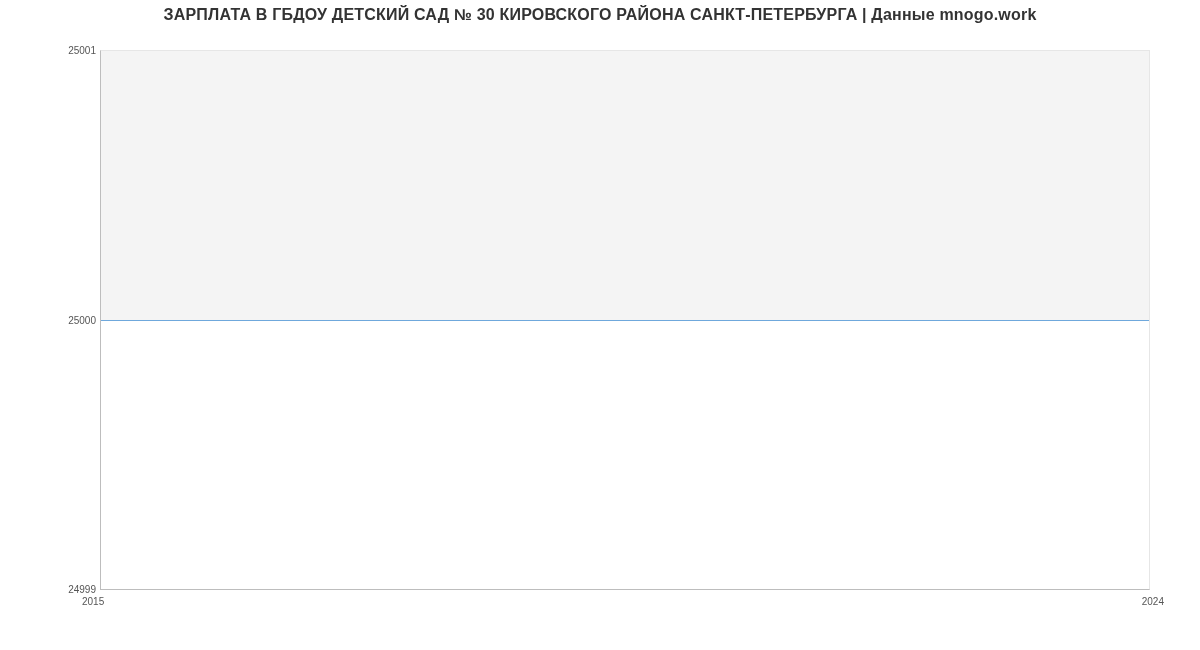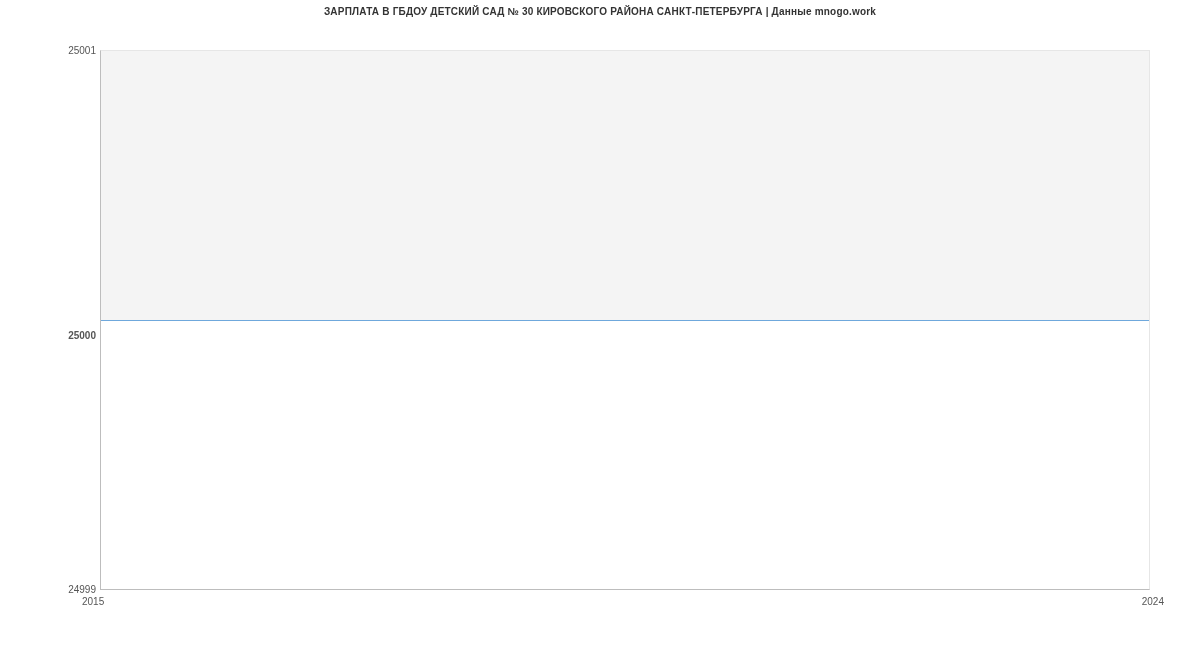--- a/index.html
+++ b/index.html
@@ -16,21 +16,21 @@
     width: 1200px;
     height: 650px;
     box-sizing: border-box;
   }
   .title {
     position: absolute;
     top: 6px;
     left: 0;
     width: 100%;
     text-align: center;
-    font-size: 10px;
+    font-size: 16px;
     font-weight: 700;
     letter-spacing: 0.2px;
   }
   .plot {
     position: absolute;
     left: 100px;
     top: 50px;
     width: 1050px;   
     height: 540px;   
     background: #ffffff;
@@ -56,21 +56,21 @@
     height: 0;
     border-top: 1.5px solid #6fa8dc;
   }
   .tick {
     position: absolute;
     font-size: 10px;
     color: #555;
     white-space: nowrap;
   }
   .ytick0 { right: 1104px; top: 584px; text-align: right; margin-left: 32px; }
-  .ytick1 { right: 1104px; top: 330px; text-align: center; font-weight: bold; }
+  .ytick1 { right: 1104px; top: 315px; text-align: center; }
   .ytick2 { right: 1104px; top: 45px;  text-align: center; }
   .xtick0 { left: 82px;  top: 596px; }
   .xtick1 { right: 36px; top: 596px; }
 </style>
 </head>
 <body>
 
 <div class="chart-wrap">
   <div class="title">ЗАРПЛАТА В ГБДОУ ДЕТСКИЙ САД № 30 КИРОВСКОГО РАЙОНА САНКТ-ПЕТЕРБУРГА | Данные mnogo.work</div>
 

